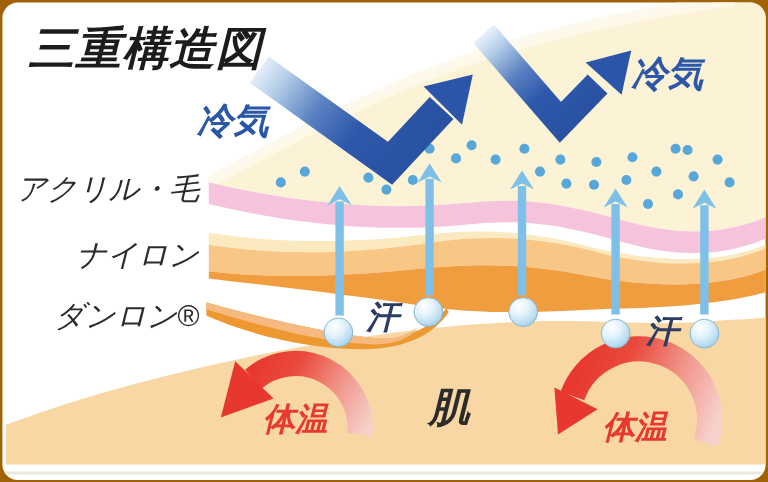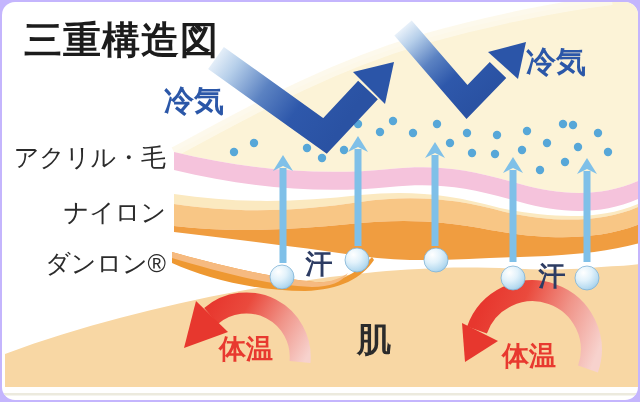--- a/index.html
+++ b/index.html
@@ -1,17 +1,17 @@
 <!DOCTYPE html>
 <html lang="ja"><head>
 <meta charset="utf-8">
 <style>
   html,body{margin:0;padding:0;background:#ffffff;}
   body{font-family:"Liberation Sans","DejaVu Sans",sans-serif;}
-  .stage{position:relative;width:640px;height:402px;background:#c4b5fd;overflow:hidden;}
+  .stage{position:relative;width:640px;height:402px;background:#a16207;overflow:hidden;font-style:italic;}
   svg{display:block;}
   text{user-select:none;}
   .ttl{font-weight:bold;letter-spacing:1px;}
 </style>
 </head>
 <body>
 
 <div class="stage">
 <svg width="640" height="402" viewBox="0 0 640 402">
   <defs>

